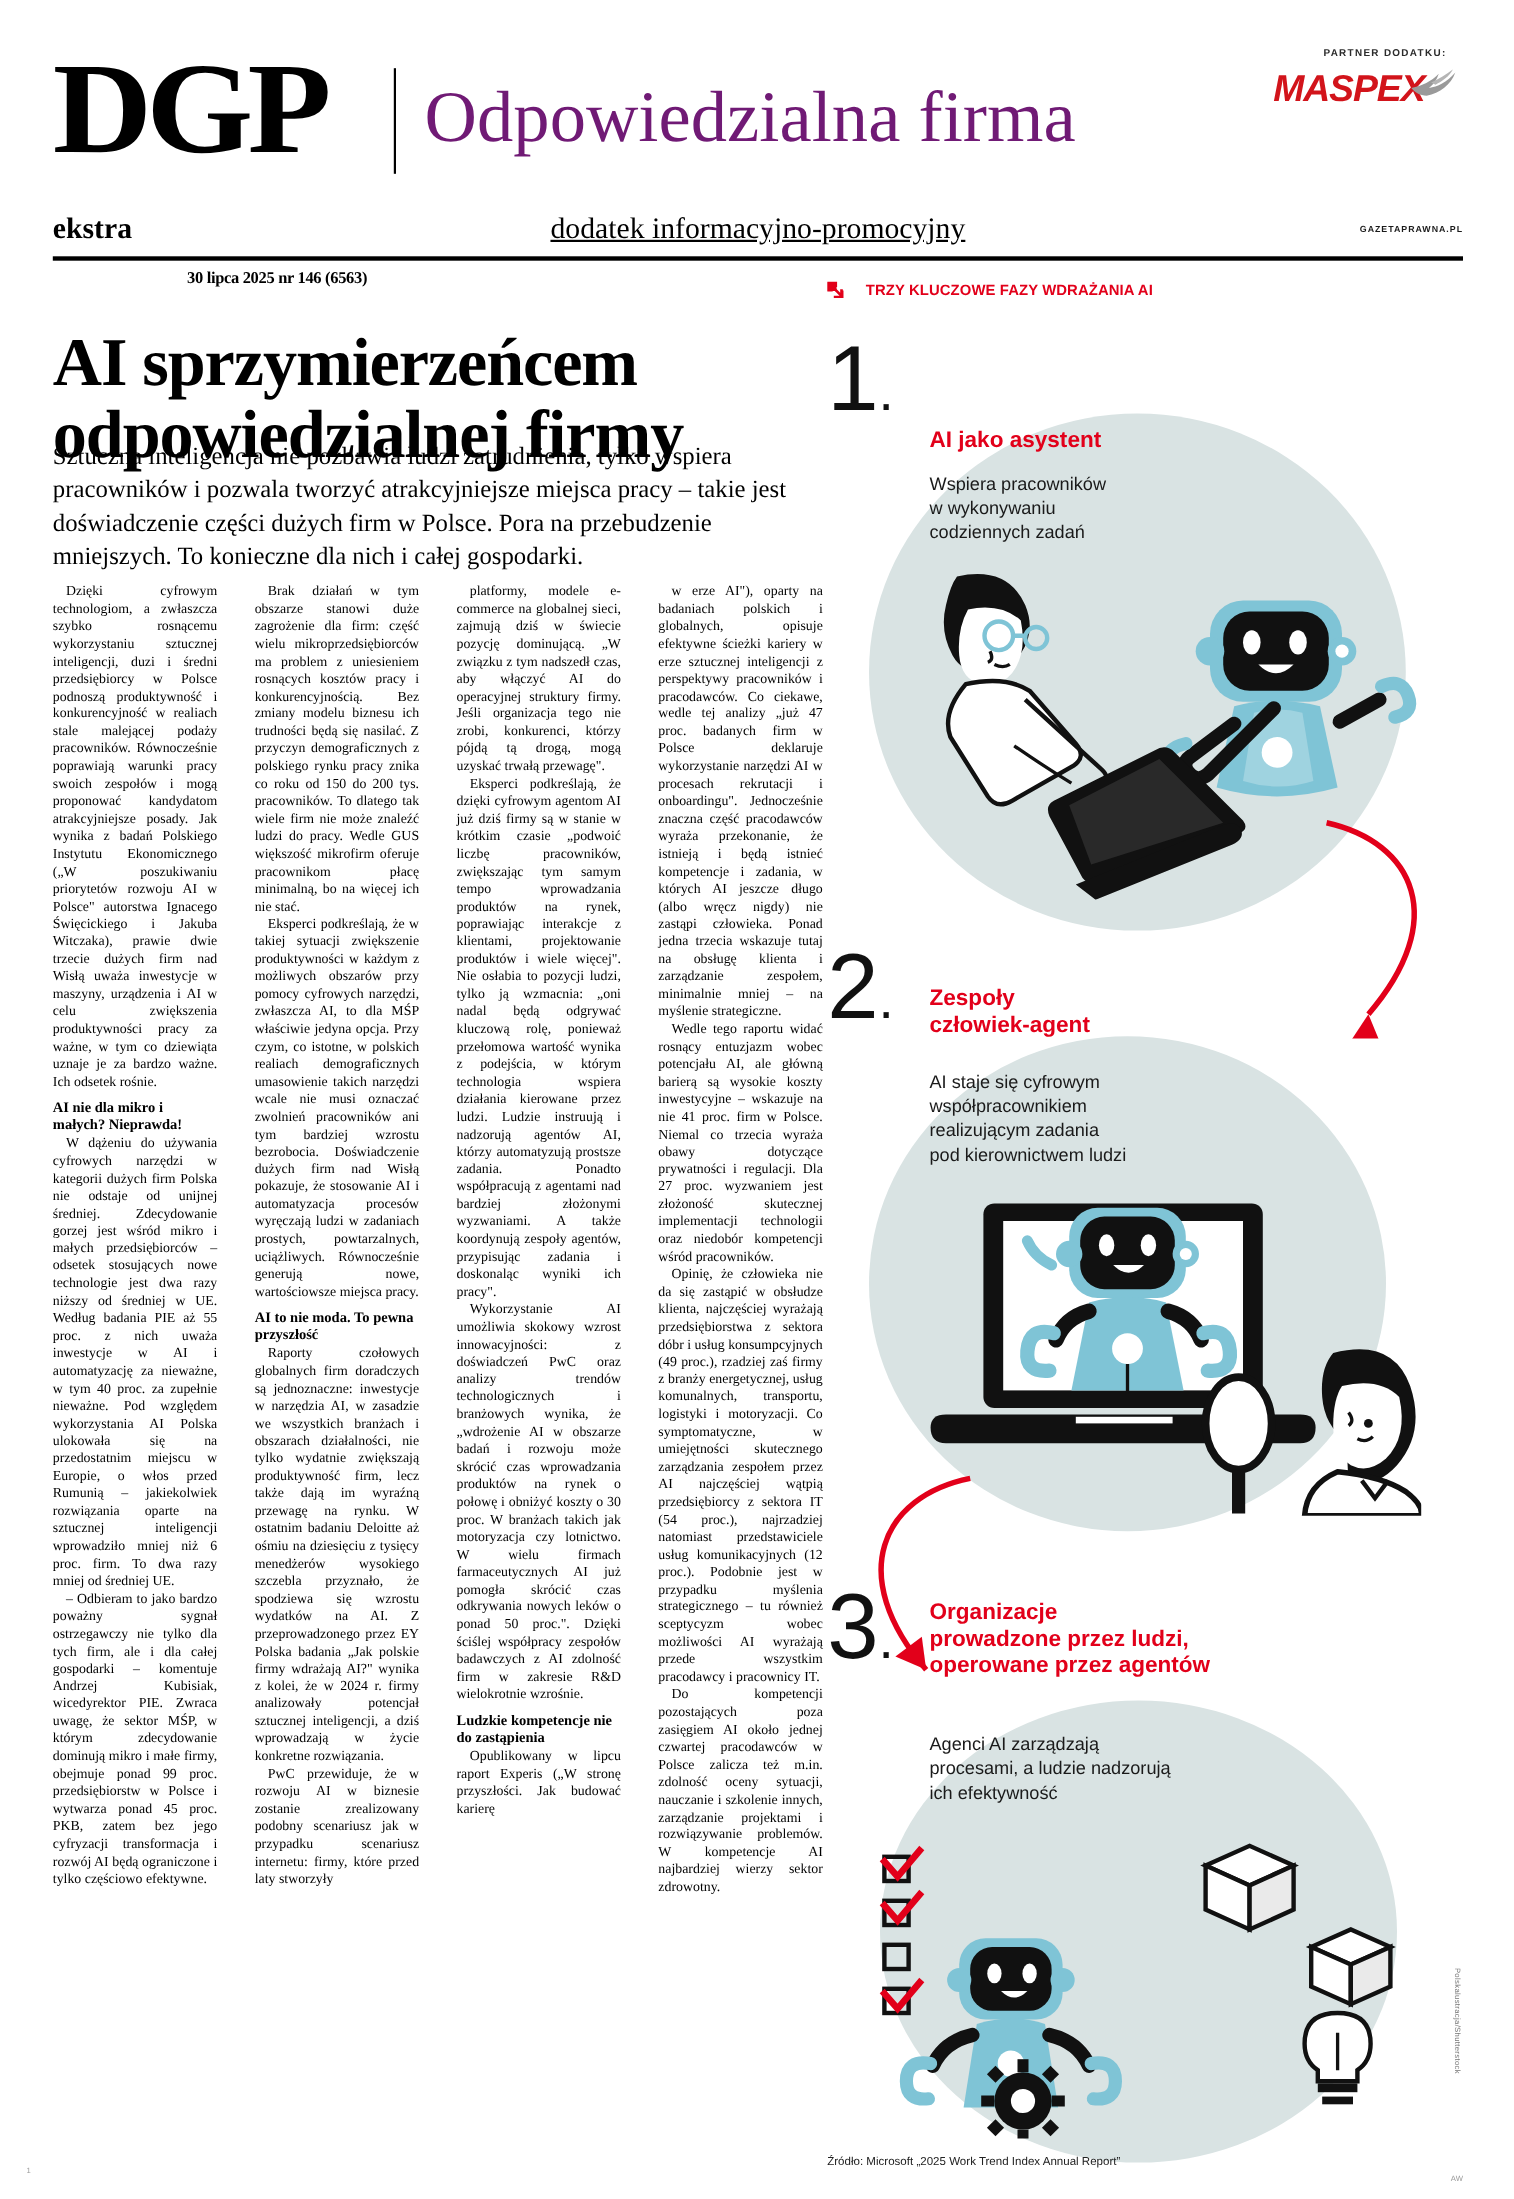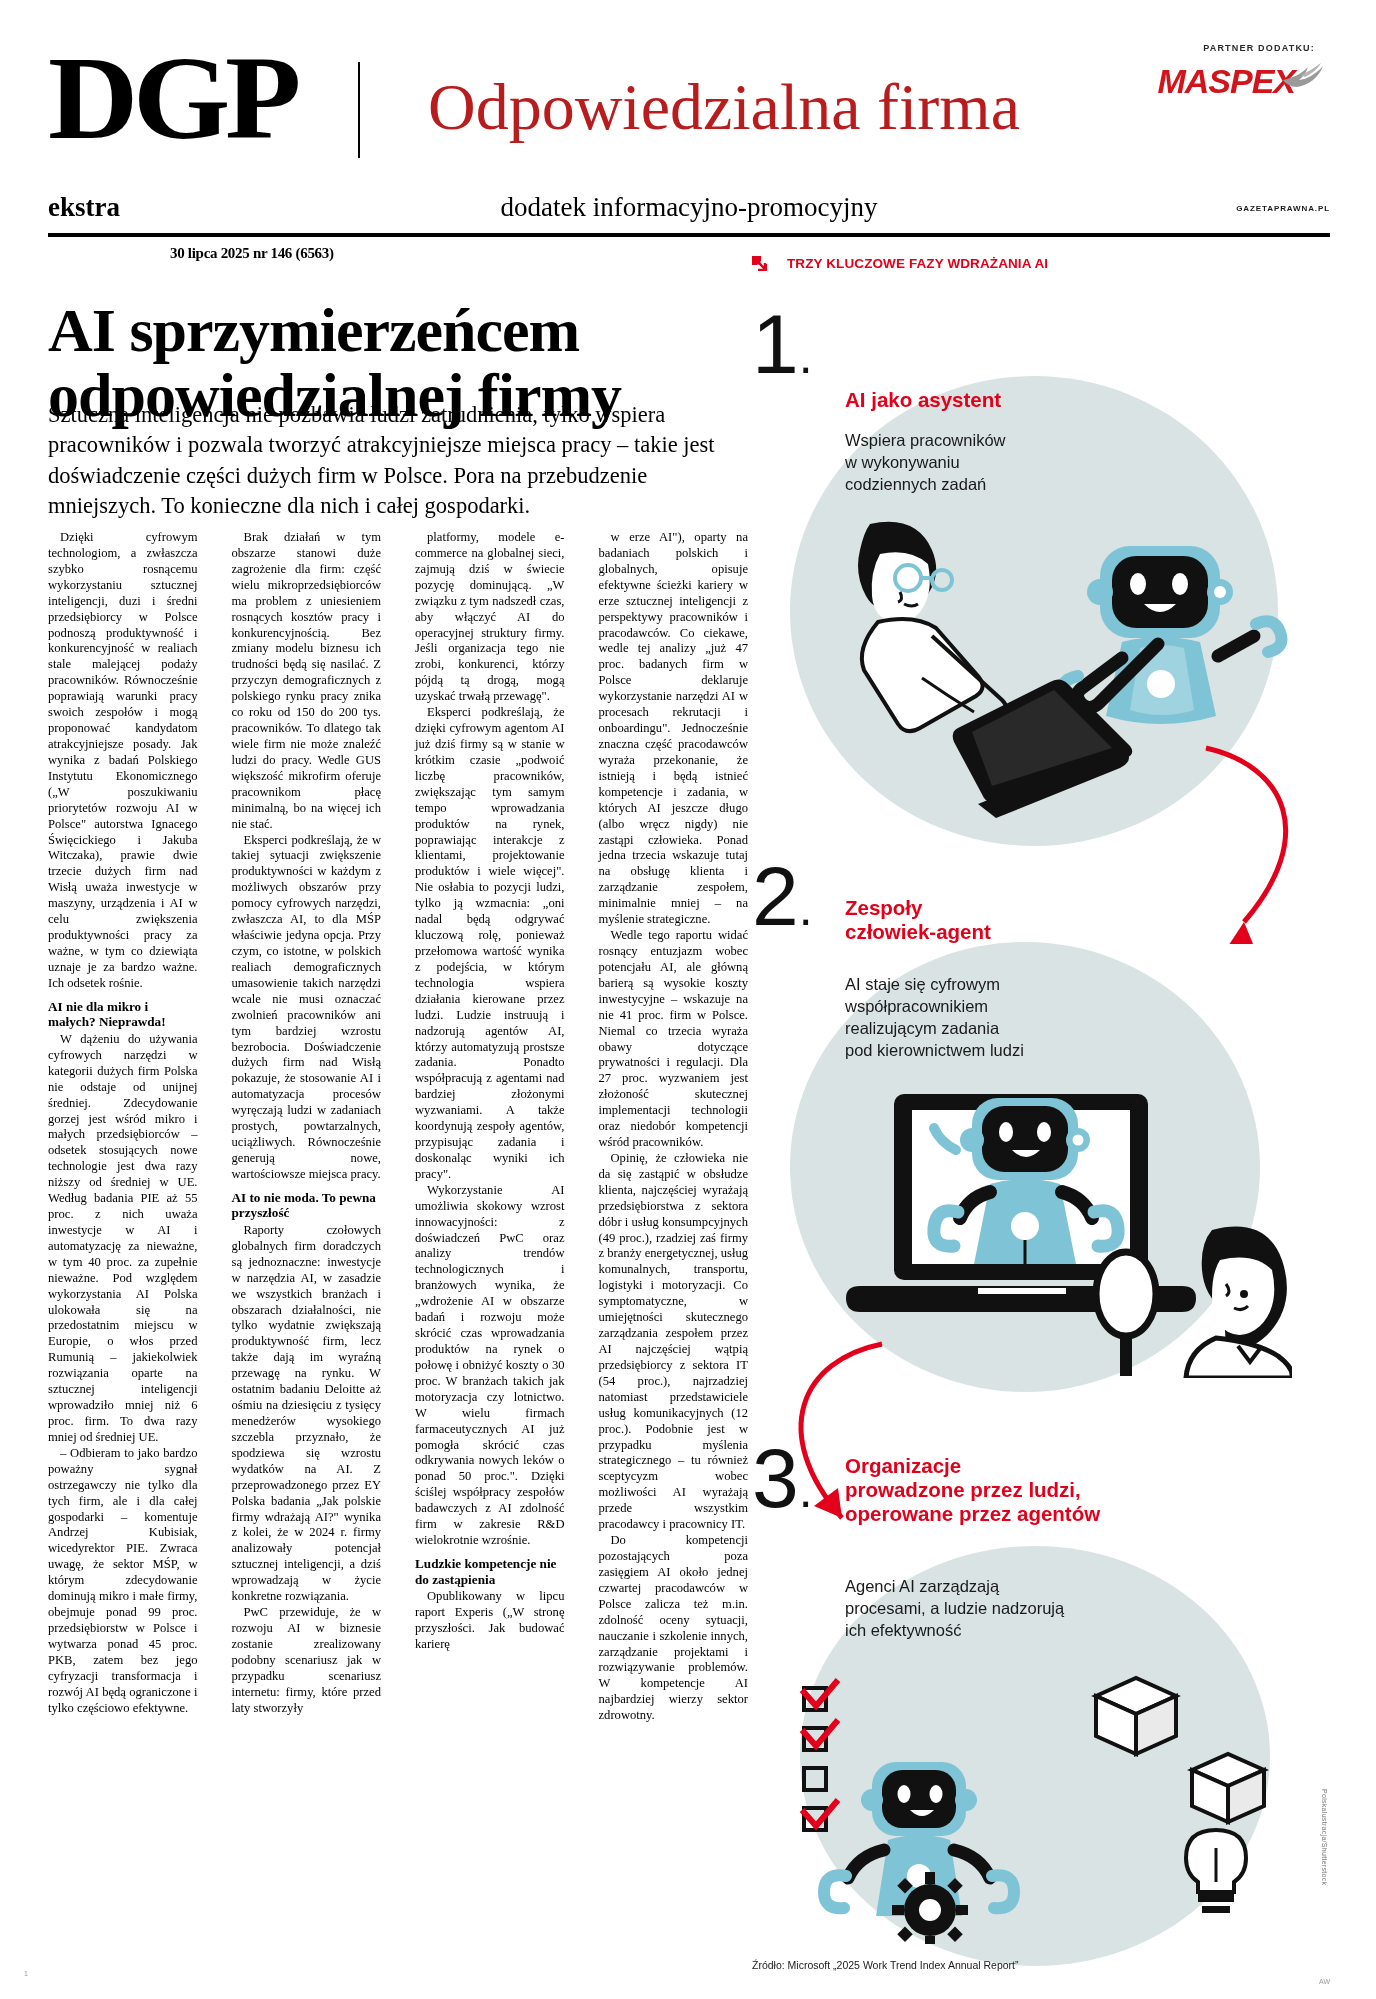--- a/index.html
+++ b/index.html
@@ -25,21 +25,21 @@
     color:#000;
     transform:scaleX(1.06);
     transform-origin:left center;
   }
   .masthead-rule {
     position:absolute; left:310px; top:40px; width:2px; height:96px; background:#000;
   }
   .masthead-title {
     position:absolute; left:338px; top:52px;
     font-family:"Liberation Serif", serif;
-    font-size:66px; line-height:1; color:#b91c1c;margin-left:42px;
+    font-size:66px; line-height:1; color:#701a75;
   }
   .partner-label {
     position:absolute; right:15px; top:21px;
     font-family:"Liberation Sans", sans-serif;
     font-size:9px; letter-spacing:1.2px; font-weight:bold; color:#2b2b2b;
   }
   .maspex {
     position:absolute; right:5px; top:42px;
     display:flex; align-items:center;
   }
@@ -59,21 +59,21 @@
     font-family:"Liberation Serif", serif; font-weight:bold; font-size:27px; color:#000;
   }
   .issue {
     position:absolute; left:122px; top:9px;
     font-family:"Liberation Serif", serif; font-weight:bold; font-size:15px; color:#000;
     letter-spacing:-0.3px;
     margin-top:44px;
   }
   .dodatek {
     position:absolute; left:50%; top:0; transform:translateX(-50%);
-    font-family:"Liberation Serif", serif; font-size:27px; color:#000; white-space:nowrap;
+    font-family:"Liberation Serif", serif; font-size:27px; color:#000; white-space:nowrap;text-decoration:underline;
   }
   .gazetaprawna {
     position:absolute; right:0; top:12px;
     font-family:"Liberation Sans", sans-serif; font-weight:bold;
     font-size:8px; letter-spacing:0.9px; color:#1a1a1a;
   }
   .rule-thick { position:absolute; left:48px; top:233px; width:1282px; height:4px; background:#000; }
 
   
   .headline {

